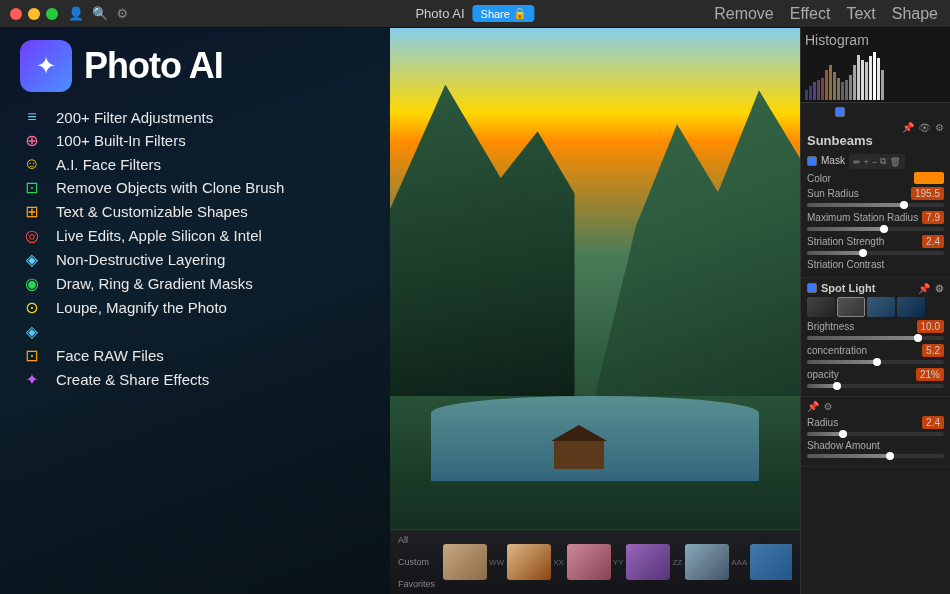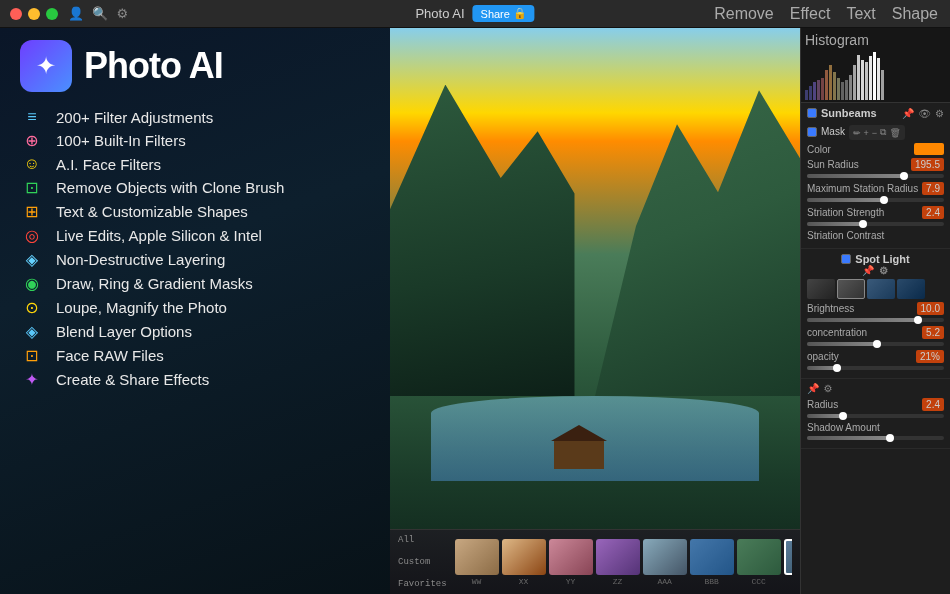--- a/index.html
+++ b/index.html
@@ -134,21 +134,20 @@
       text-align: center;
       font-size: 16px;
       flex-shrink: 0;
     }
 
     
     .center-photo {
       flex: 1;
       position: relative;
       overflow: hidden;
-      font-family: Liberation Mono, monospace;
     }
     .photo-bg {
       width: 100%;
       height: 100%;
       background: linear-gradient(180deg, 
         #87ceeb 0%, 
         #ffd700 15%, 
         #ff8c00 20%,
         #4a7c59 40%, 
         #2d5a3d 60%, 
@@ -234,21 +233,21 @@
       margin-right: 4px;
     }
     .dock-thumbnails {
       display: flex;
       gap: 3px;
       flex: 1;
       overflow: hidden;
     }
     .thumb-group {
       display: flex;
-      flex-direction: column;
+      flex-direction: row;
       gap: 2px;
       align-items: center;
     }
     .thumb {
       width: 44px;
       height: 36px;
       border-radius: 3px;
       background: #333;
       flex-shrink: 0;
       overflow: hidden;
@@ -302,26 +301,27 @@
       padding: 4px 6px;
       border-bottom: 1px solid #2a2a2a;
     }
     .section-header {
       display: flex;
       align-items: center;
       justify-content: space-between;
       margin-bottom: 4px;
     }
     .section-title {
-      font-size: 11px;
+      font-size: 13px;
       color: #ccc;
       font-weight: 600;
       display: flex;
       align-items: center;
-      gap: 4px;
+      gap: 16px;
+      flex-direction: column;
     }
     .section-icons {
       display: flex;
       gap: 4px;
       font-size: 10px;
       color: #888;
     }
     .checkbox-row {
       display: flex;
       align-items: center;
@@ -400,21 +400,20 @@
       padding: 4px 6px;
       border-bottom: 1px solid #2a2a2a;
     }
     .spot-header {
       display: flex;
       align-items: center;
       justify-content: space-between;
       font-size: 11px;
       color: #ccc;
       font-weight: 600;
-      flex-direction: column;
     }
     .thumb-strip {
       display: flex;
       gap: 2px;
       margin: 3px 0;
     }
     .mini-thumb {
       width: 28px;
       height: 20px;
       border-radius: 2px;
@@ -493,21 +492,20 @@
       <li class="feature-item">
         <span class="feature-icon" style="color:#30d158">◉</span>
         <span>Draw, Ring &amp; Gradient Masks</span>
       </li>
       <li class="feature-item">
         <span class="feature-icon" style="color:#ffd60a">⊙</span>
         <span>Loupe, Magnify the Photo</span>
       </li>
       <li class="feature-item">
         <span class="feature-icon" style="color:#5ac8fa">◈</span>
-        <span>Blend Layer Options</span>
       </li>
       <li class="feature-item">
         <span class="feature-icon" style="color:#ff9f0a">⊡</span>
         <span>Face RAW Files</span>
       </li>
       <li class="feature-item">
         <span class="feature-icon" style="color:#bf5af2">✦</span>
         <span>Create &amp; Share Effects</span>
       </li>
     </ul>

